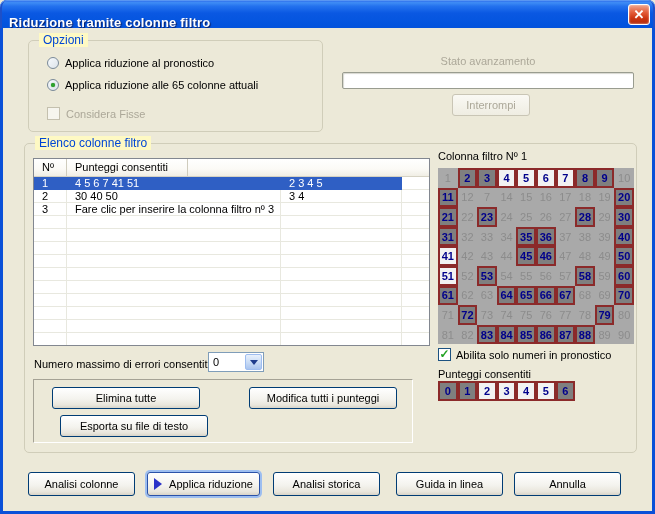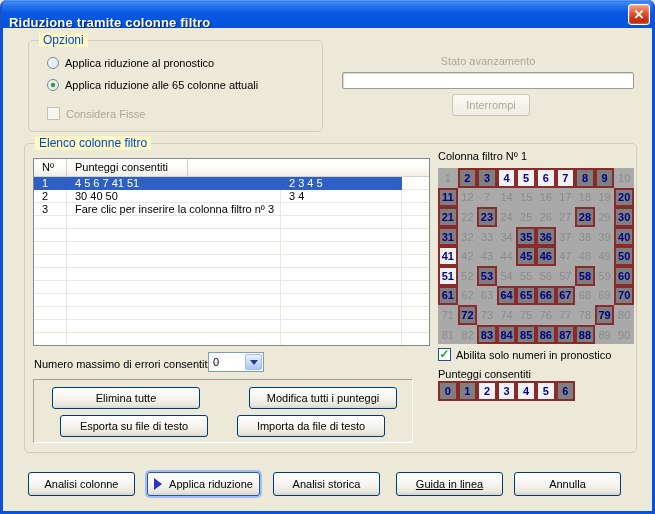--- a/index.html
+++ b/index.html
@@ -284,21 +284,20 @@
       <div id="combo-label">Numero massimo di errori consentiti:</div>
       <div id="combo">
         <span class="val">0</span>
         <span class="arrow-btn"></span>
       </div>
 
       <div id="action-panel">
           <div class="xp-btn action-btn" style="left: 18px; top: 7px;">Elimina tutte</div>
           <div class="xp-btn action-btn" style="left: 203px; top: 7px; margin-left: 12px;">Modifica tutti i punteggi</div>
           <div class="xp-btn action-btn" style="left: 26px; top: 35px;">Esporta su file di testo</div>
-          <div class="xp-btn action-btn" style="left: 203px; top: 35px;">Importa da file di testo</div>
         </div>
 
       <div id="grid-title">Colonna filtro Nº 1</div>
       <div id="number-grid">
           <div class="ncell">1</div>
           <div class="ncell hi">2</div>
           <div class="ncell hi">3</div>
           <div class="ncell sel">4</div>
           <div class="ncell sel">5</div>
           <div class="ncell sel">6</div>
@@ -411,21 +410,21 @@
         <div class="xp-btn footer-btn" style="left: 25px;">
           <div>Analisi colonne</div>
         </div>
         <div class="xp-btn footer-btn focused" style="left: 144px;">
           <div class="play"></div>
           <div>Applica riduzione</div>
         </div>
         <div class="xp-btn footer-btn" style="left: 270px;">
           <div>Analisi storica</div>
         </div>
-        <div class="xp-btn footer-btn" style="left: 393px; text-decoration: underline;">
+        <div class="xp-btn footer-btn" style="left: 393px;">
           <div>Guida in linea</div>
         </div>
         <div class="xp-btn footer-btn" style="left: 511px;">
           <div>Annulla</div>
         </div>
       </div>
 
   </div>
 </div>
 

